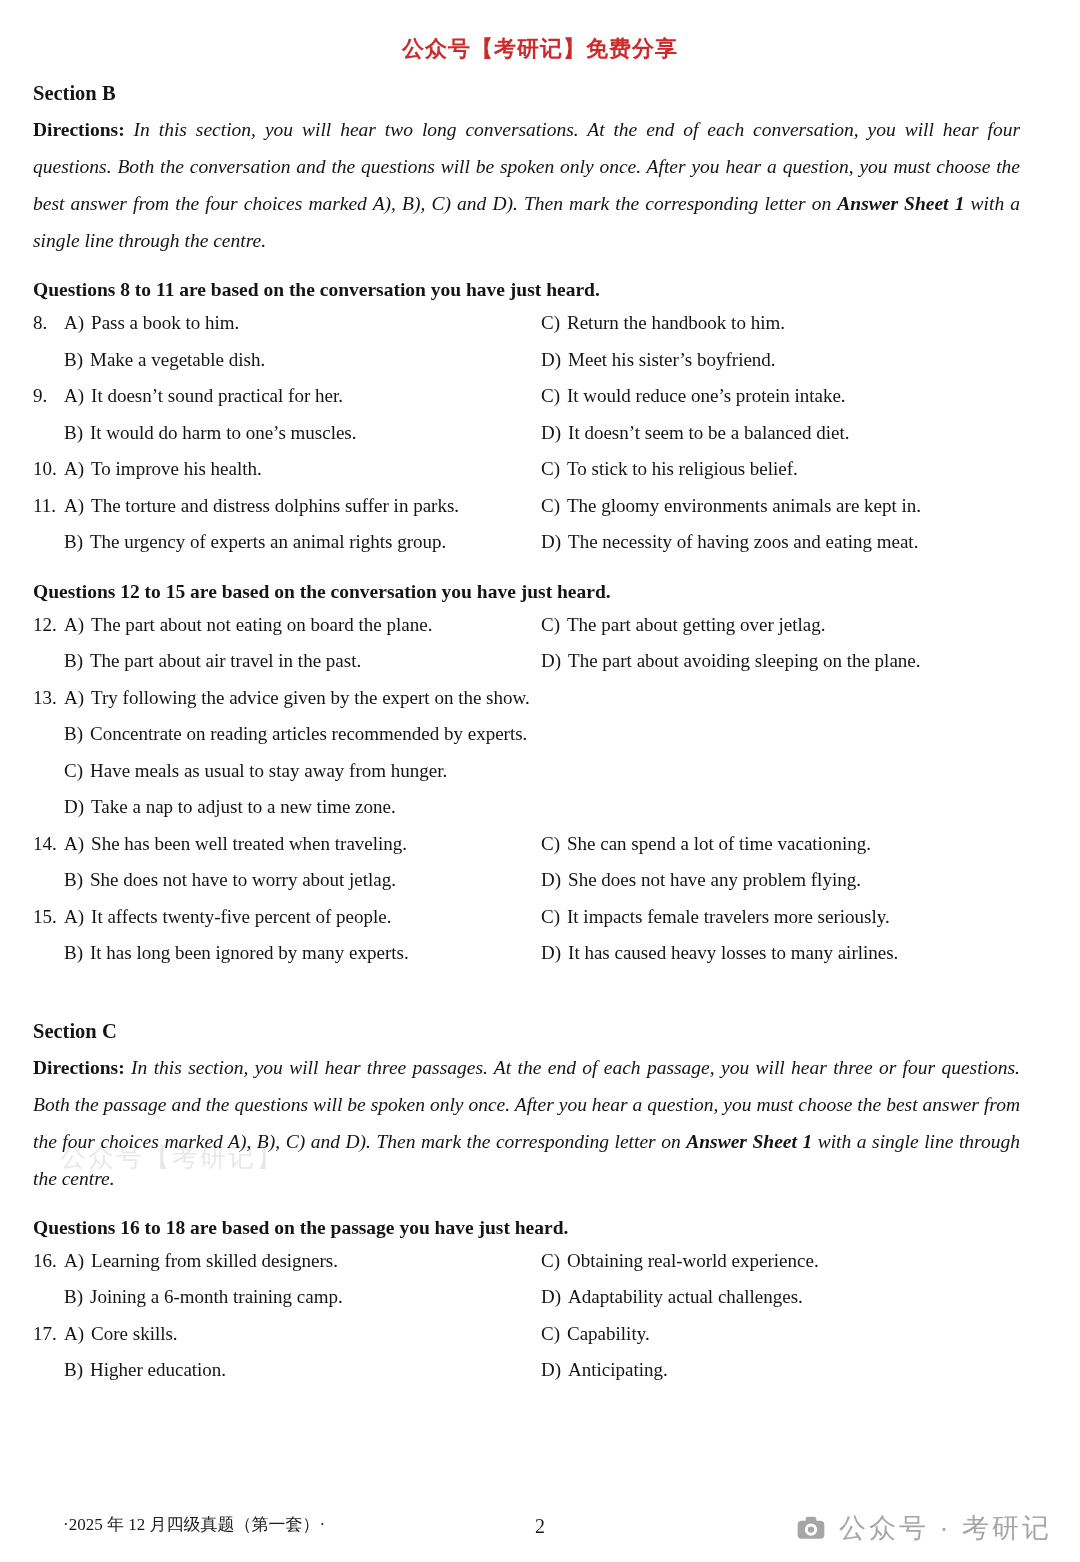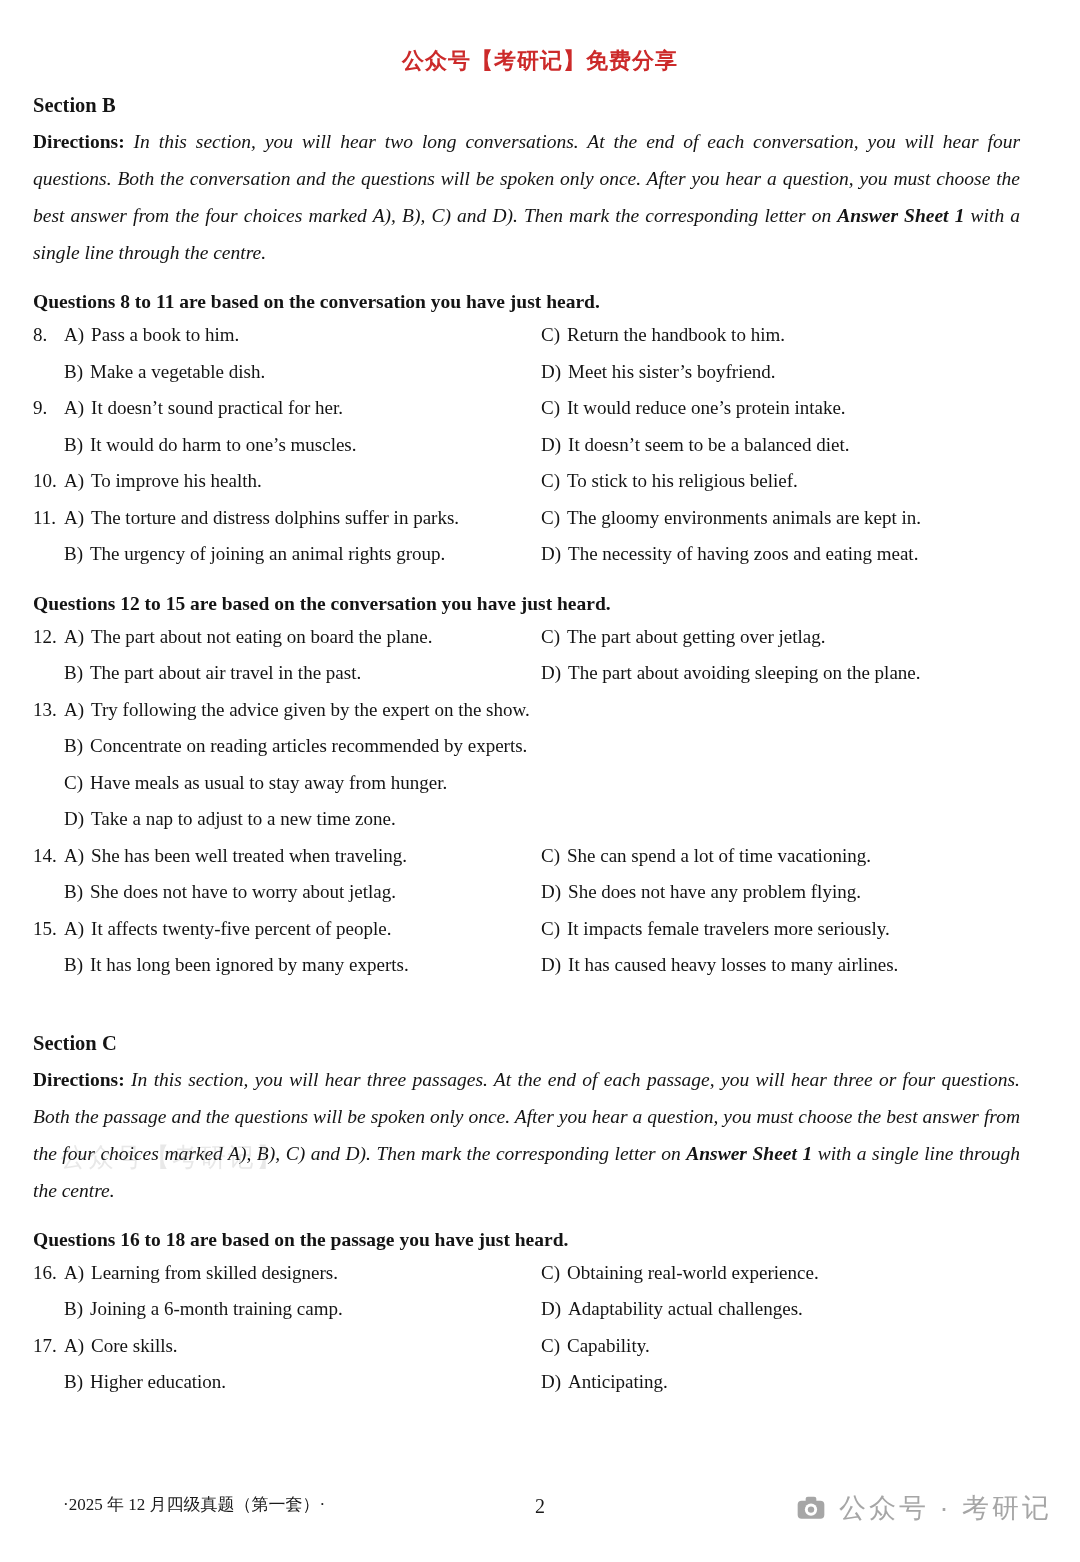--- a/index.html
+++ b/index.html
@@ -8,21 +8,21 @@
     position: relative;
     width: 1080px;
     height: 1562px;
     margin: 0 auto;
     background: #ffffff;
     color: #141414;
     font-family: "Liberation Serif", "DejaVu Serif", serif;
     overflow: hidden;
   }
   .banner {
-    padding-top: 46px;
+    padding-top: 34px;
     text-align: center;
     font-size: 22px;
     font-weight: 600;
     letter-spacing: 1px;
     color: var(--banner, #cc2a2a);
   }
   .content { padding: 0 60px 0 33px; }
 
   .section-title {
     font-size: 20.5px;
@@ -58,21 +58,21 @@
   .inline-watermark {
     position: absolute;
     left: 60px;
     top: 1140px;
     font-size: 26px;
     letter-spacing: 2px;
     color: rgba(110, 110, 110, 0.16);
     pointer-events: none;
   }
 
-  .footer { position: absolute; left: 0; right: 0; bottom: 36px; height: 46px; }
+  .footer { position: absolute; left: 0; right: 0; bottom: 16px; height: 46px; }
   .footer-left {
     position: absolute; left: 63px; bottom: 10px;
     font-size: 17px; color: #1a1a1a;
   }
   .footer-page {
     position: absolute; left: 50%; transform: translateX(-50%); bottom: 8px;
     font-size: 20px; color: #1a1a1a;
   }
   .footer-wm {
     position: absolute; right: 28px; bottom: 0;
@@ -113,21 +113,21 @@
           </div>
           <div class="q-row">
             <div class="q-cell q-cell-left"><span class="q-num">10.</span><span class="option"><span class="opt-label">A)</span><span class="opt-text">To improve his health.</span></span></div>
             <div class="q-cell q-cell-right"><span class="option"><span class="opt-label">C)</span><span class="opt-text">To stick to his religious belief.</span></span></div>
           </div>
           <div class="q-row">
             <div class="q-cell q-cell-left"><span class="q-num">11.</span><span class="option"><span class="opt-label">A)</span><span class="opt-text">The torture and distress dolphins suffer in parks.</span></span></div>
             <div class="q-cell q-cell-right"><span class="option"><span class="opt-label">C)</span><span class="opt-text">The gloomy environments animals are kept in.</span></span></div>
           </div>
           <div class="q-row">
-            <div class="q-cell q-cell-left"><span class="q-num"></span><span class="option"><span class="opt-label">B)</span><span class="opt-text">The urgency of joining an animal rights group.</span></span></div>
+            <div class="q-cell q-cell-left"><span class="q-num"></span><span class="option"><span class="opt-label">B)</span><span class="opt-text">The urgency of experts an animal rights group.</span></span></div>
             <div class="q-cell q-cell-right"><span class="option"><span class="opt-label">D)</span><span class="opt-text">The necessity of having zoos and eating meat.</span></span></div>
           </div>
         </div>
         <h3 class="group-heading">Questions 12 to 15 are based on the conversation you have just heard.</h3>
         <div class="group">
           <div class="q-row">
             <div class="q-cell q-cell-left"><span class="q-num">12.</span><span class="option"><span class="opt-label">A)</span><span class="opt-text">The part about not eating on board the plane.</span></span></div>
             <div class="q-cell q-cell-right"><span class="option"><span class="opt-label">C)</span><span class="opt-text">The part about getting over jetlag.</span></span></div>
           </div>
           <div class="q-row">

